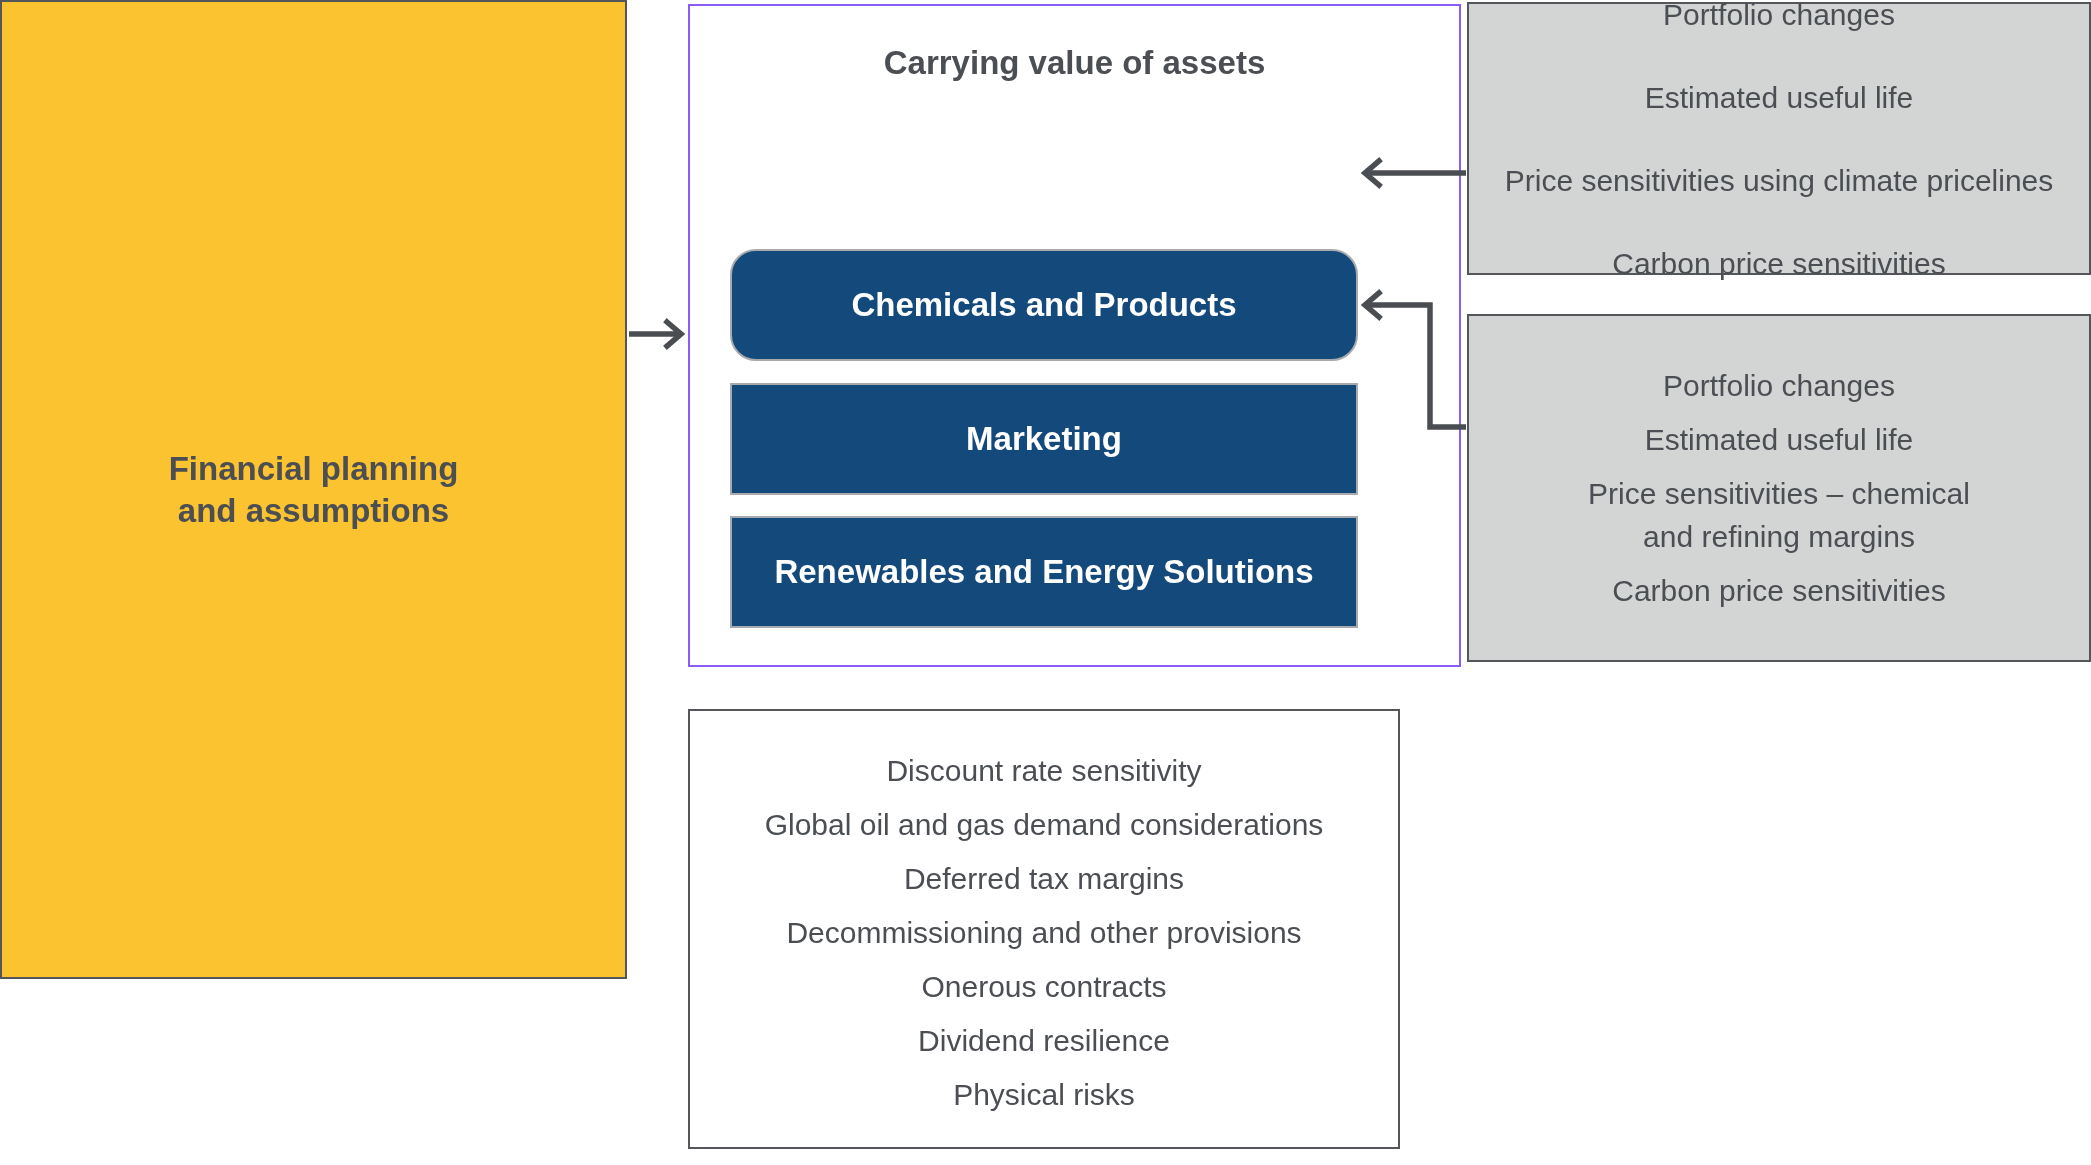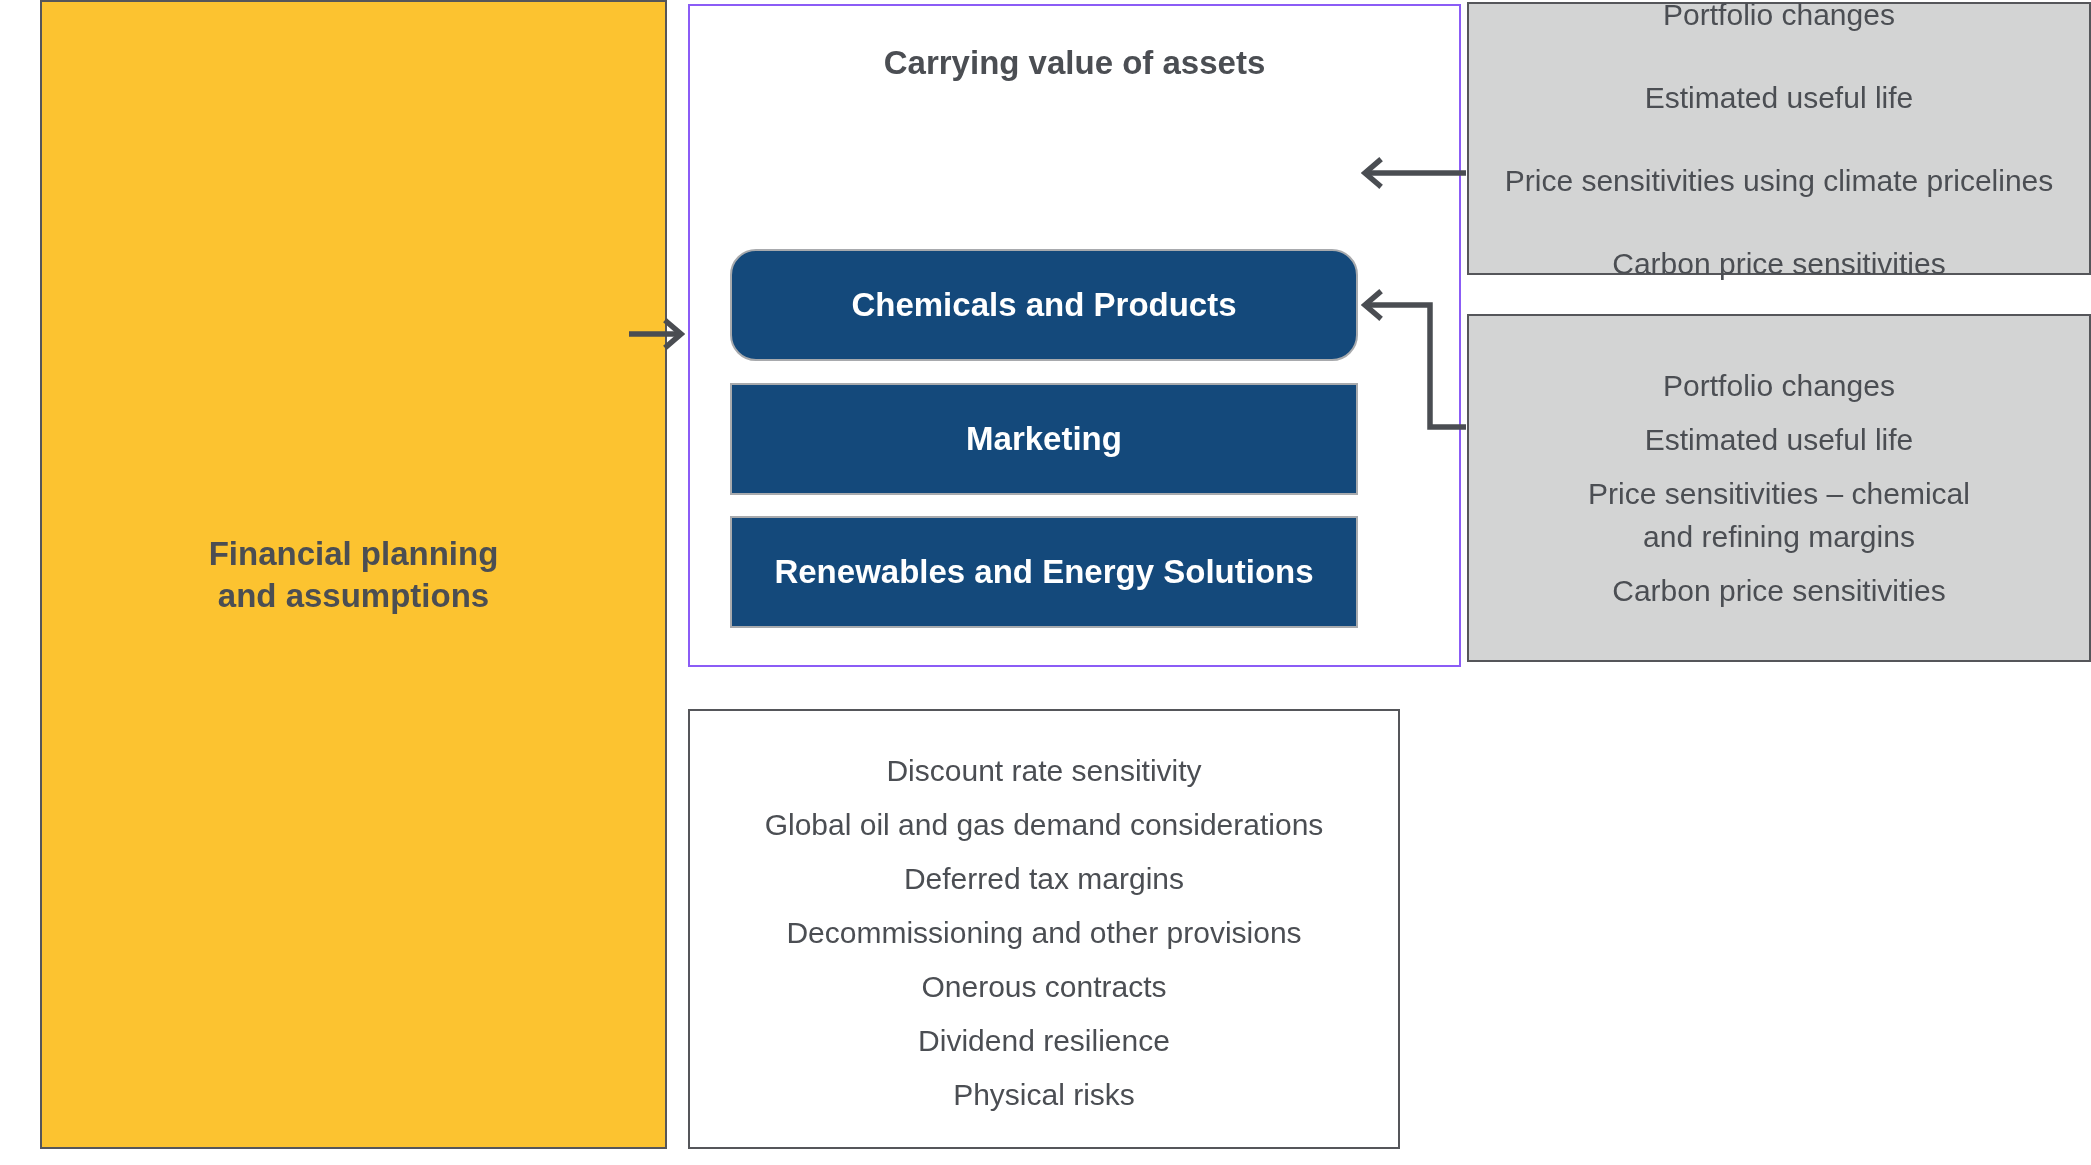--- a/index.html
+++ b/index.html
@@ -9,24 +9,24 @@
     height: 1165px;
     background: #ffffff;
     font-family: "Liberation Sans", sans-serif;
     color: #4B4E53;
     overflow: hidden;
   }
   .panel { position: absolute; box-sizing: border-box; }
 
   
   .yellow-panel {
-    left: 0; top: 0; width: 627px; height: 1149px;
+    left: 0; top: 0; width: 627px; height: 979px;
     background: #FCC330;
     border: 2px solid #55565A;
-    display: flex; align-items: center; justify-content: center; margin-left: 40px;
+    display: flex; align-items: center; justify-content: center;
   }
   .yellow-panel .panel-label {
     width: 330px;
     text-align: center;
     font-size: 33px; font-weight: bold;
     line-height: 42px;
     color: #4B4E53;
   }
 
   

